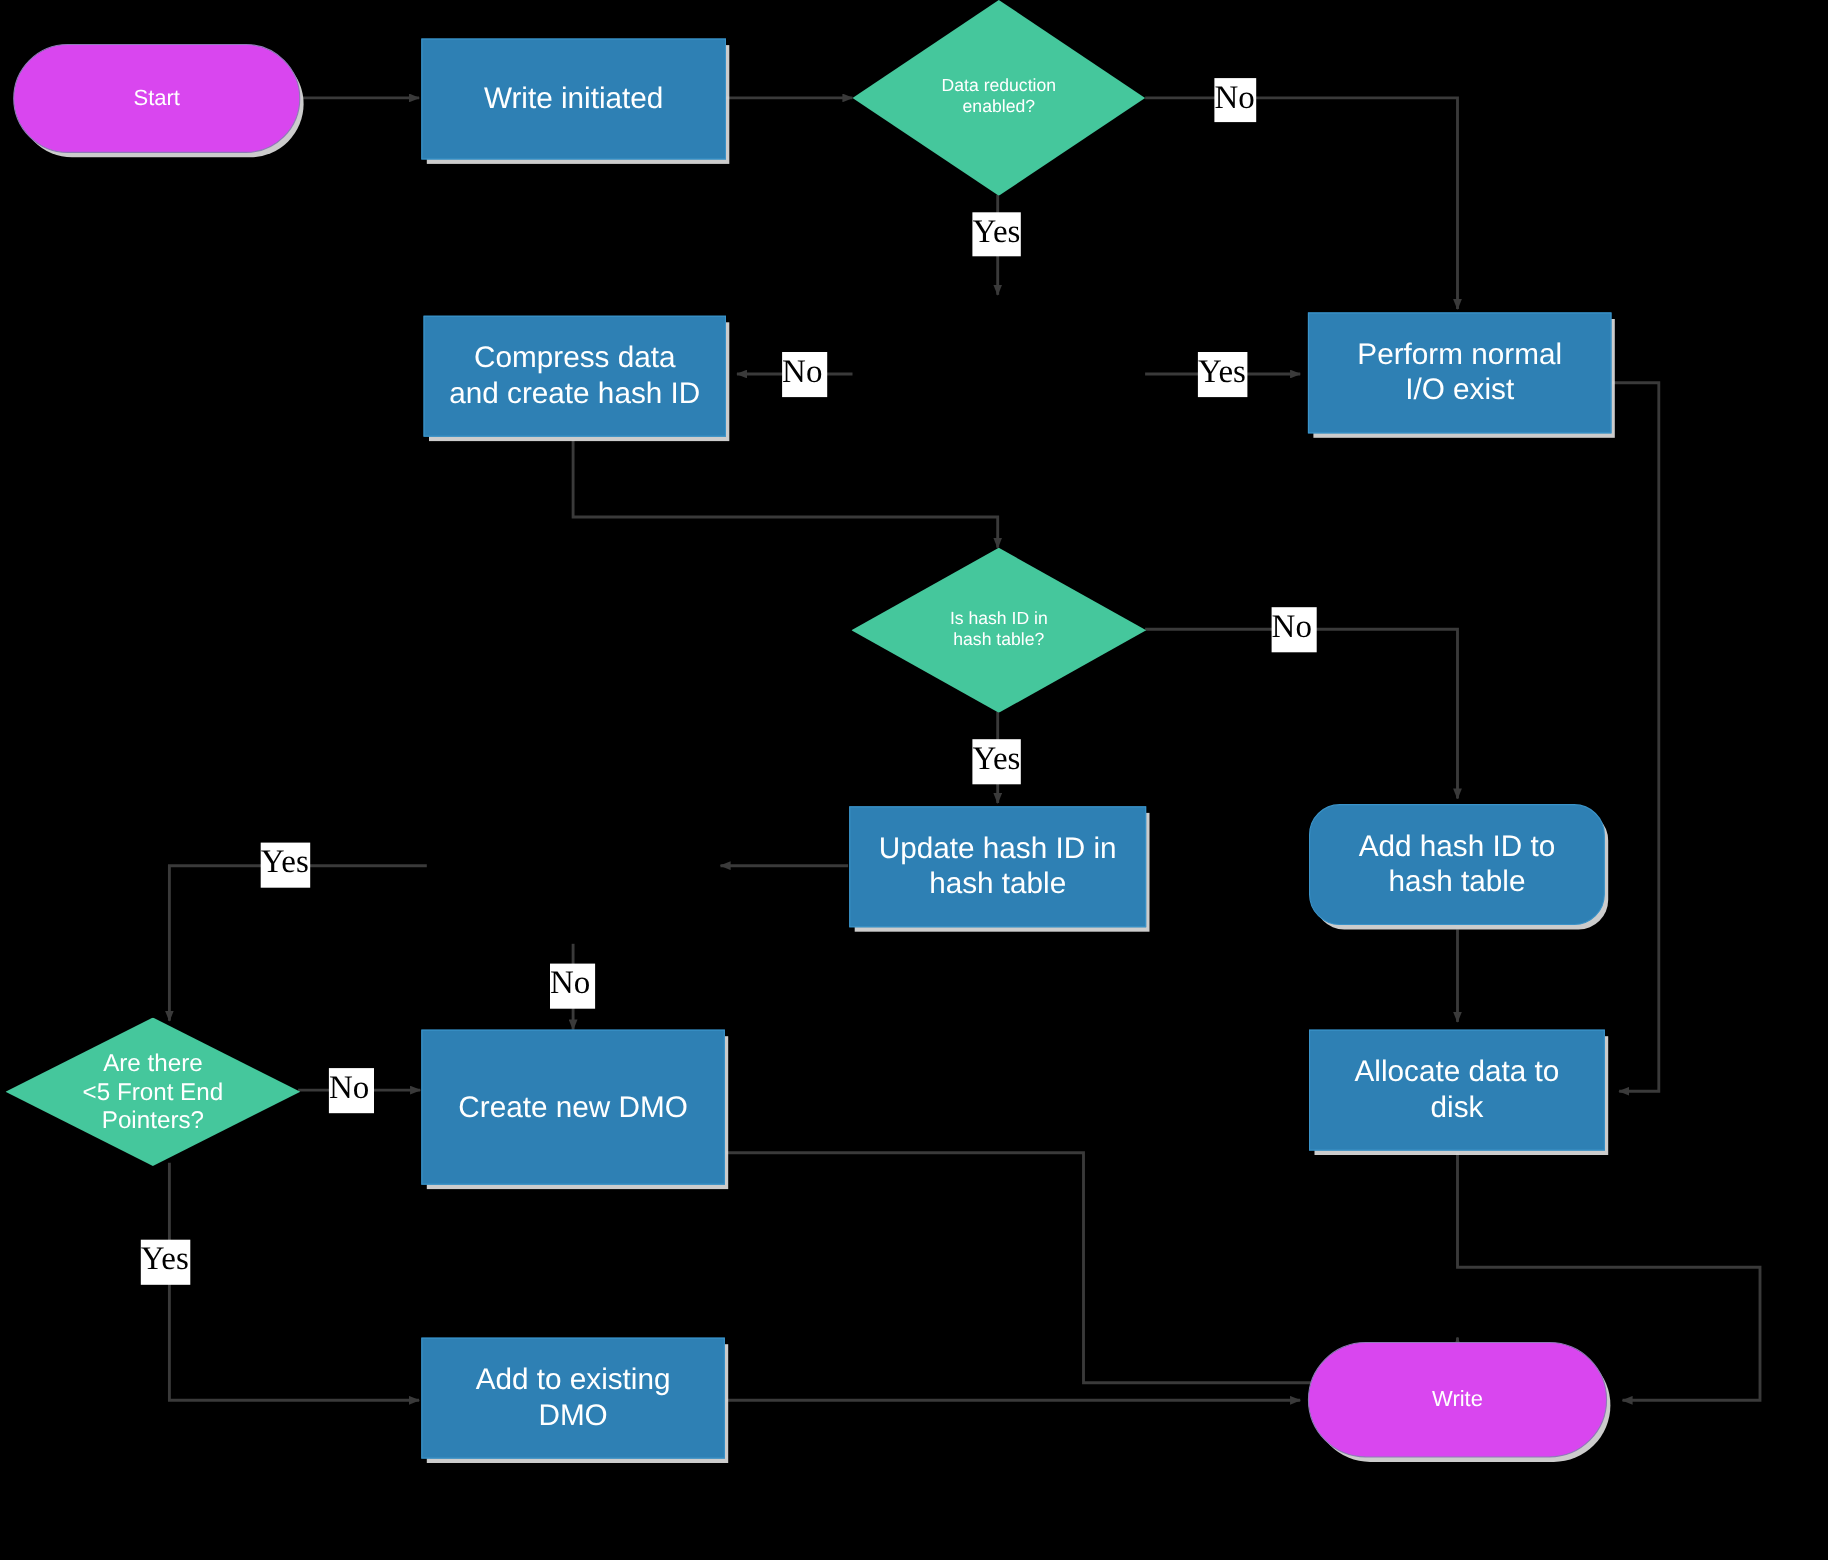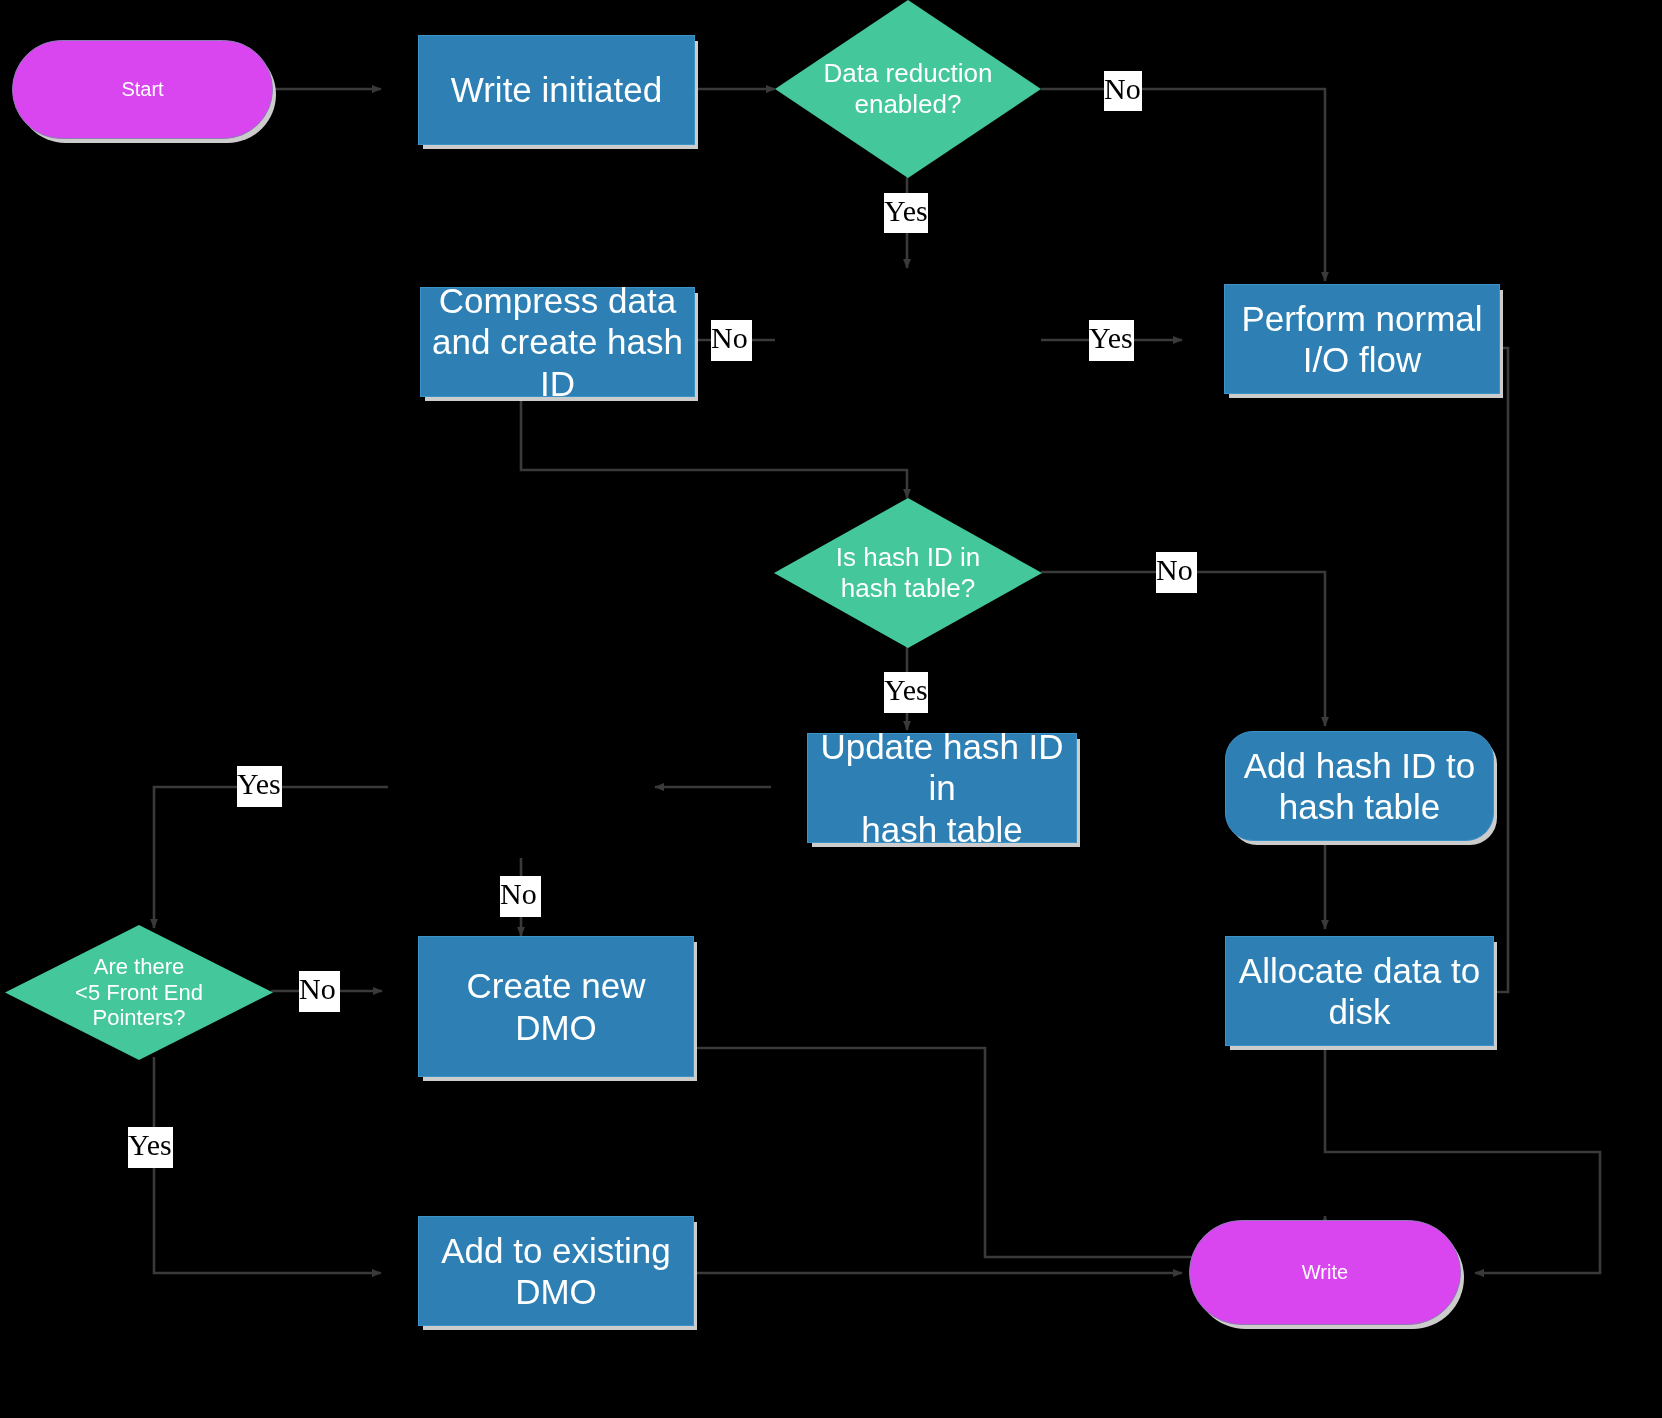--- a/index.html
+++ b/index.html
@@ -38,39 +38,38 @@
     display: block;
     padding: 0 8px;
     white-space: pre-line;
   }
 
   
   .proc {
     background: #2e80b4;
     border: 1px solid #3a93c9;
     box-shadow: 4px 5px 0 -1px rgba(221,221,221,0.92);
-    font-size: 35px;
-    margin-left: 35px;
+    font-size: 27px;
   }
 
   
   .term {
     background: #d946ef;
     border: 1px solid #8f7ab8;
     border-radius: 62px;
     box-shadow: 4px 5px 0 -1px rgba(221,221,221,0.92);
     font-size: 20px;
   }
 
   
   .dec {
     background: transparent;
     border: none;
     box-shadow: none;
-    font-size: 26px;
+    font-size: 16px;
   }
   .dec .dshape {
     position: absolute;
     left: 0; top: 0;
     width: 100%; height: 100%;
     background: #45c79c;
     clip-path: polygon(50% 0%, 100% 50%, 50% 100%, 0% 50%);
     z-index: 0;
   }
   .dec .dshadow {
@@ -184,21 +183,21 @@
 
   <div class="node dec" style="left:775px; top:0px; width:266px; height:178px;">
     <span class="dshadow"></span>
     <span class="dshape"></span>
     <span class="lbl">Data reduction
 enabled?</span>
   </div>
 
   <div class="node proc" style="left:1189px; top:284px; width:276px; height:110px;">
     <span class="lbl">Perform normal
-I/O flow</span>
+I/O exist</span>
   </div>
 
 
   <div class="node proc" style="left:385px; top:287px; width:275px; height:110px;">
     <span class="lbl">Compress data
 and create hash ID</span>
   </div>
 
   <div class="node dec" style="left:774px; top:498px; width:268px; height:150px;">
     <span class="dshadow"></span>

